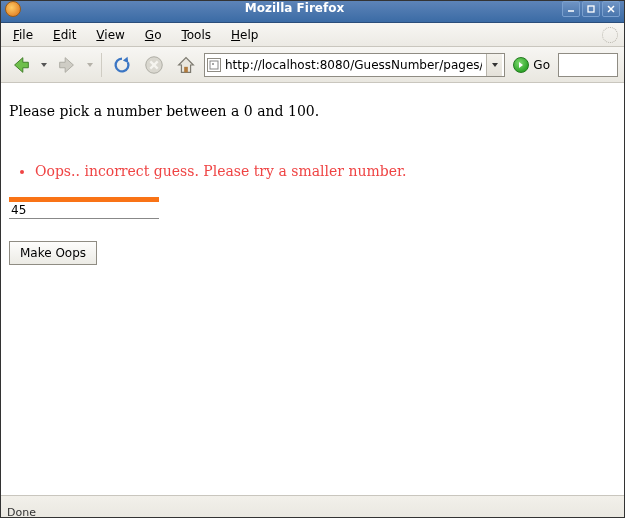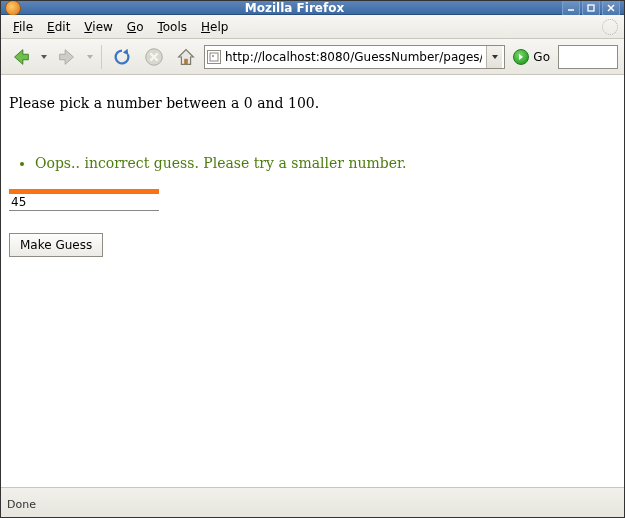--- a/index.html
+++ b/index.html
@@ -8,24 +8,24 @@
     font-family: "DejaVu Sans", "Liberation Sans", Arial, sans-serif;
     font-size: 12px;
     background: #fff;
     width: 625px;
     height: 518px;
     overflow: hidden;
     border: 1px solid #333;
   }
   
   .titlebar {
-    height: 14px;
+    height: 22px;
     background: linear-gradient(to bottom, #5d84b8, #3b6ba5);
     display: flex;
-    align-items: center;
+    align-items: flex-start;
     color: #fff;
     font-weight: bold;
     padding: 0 4px;
     border-bottom: 1px solid #2a4d7a;
   }
   .titlebar-icon {
     width: 16px; height: 16px;
     background: radial-gradient(circle at 40% 40%, #ffcc66 0%, #e68a2e 70%);
     border-radius: 50%;
     margin-right: 6px;
@@ -46,21 +46,21 @@
   .winbtn svg { width: 10px; height: 10px; }
 
   
   .menubar {
     height: 24px;
     background: linear-gradient(to bottom, #f7f6f3, #eceae4);
     border-bottom: 1px solid #c9c6be;
     display: flex;
     align-items: center;
     padding: 0 6px;
-    gap: 2px;
+    gap: 8px;
     position: relative;
     text-align: right;
   }
   .menu-item {
     padding: 3px 6px;
     cursor: default;
   }
   .menu-item .ul { text-decoration: underline; }
   .throbber {
     position: absolute;
@@ -148,21 +148,21 @@
     height: 412px;
     padding: 20px 8px 19px 8px;
     font-family: "DejaVu Serif", "Times New Roman", serif;
     font-size: 14px;
     overflow: auto;
     border-radius: 24px;
   }
   .prompt { color: #000; margin-bottom: 18px; }
   .msg-list { margin: 0 0 18px 26px; padding: 0; }
   .msg-item {
-    color: #4d7c0f;
+    color: #ef4444;
     list-style: disc;
     margin-bottom: 6px;
     margin-top: 44px;
   }
   .guess-input {
     width: 150px;
     font-family: "DejaVu Sans", sans-serif;
     font-size: 12px;
     padding: 1px 2px;
     border: none;
@@ -296,18 +296,18 @@
   <div class="search-wrap"></div>
 </div>
 
 <div class="content">
   <div class="prompt">Please pick a number between a 0 and 100.</div>
   <ul class="msg-list">
     <li class="msg-item">Oops.. incorrect guess. Please try a smaller number.</li>
   </ul>
   <input class="guess-input" type="text" value="45" style="">
   <br>
-  <button class="guess-btn" type="button">Make Guess</button>
+  <button class="guess-btn" type="button">Make Oops</button>
 </div>
 
 <div class="statusbar">
   <span>Done</span>
 </div>
 
 </body></html>

